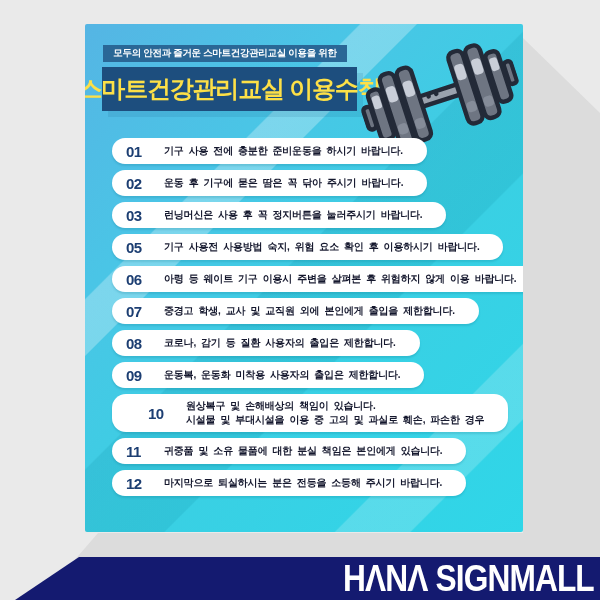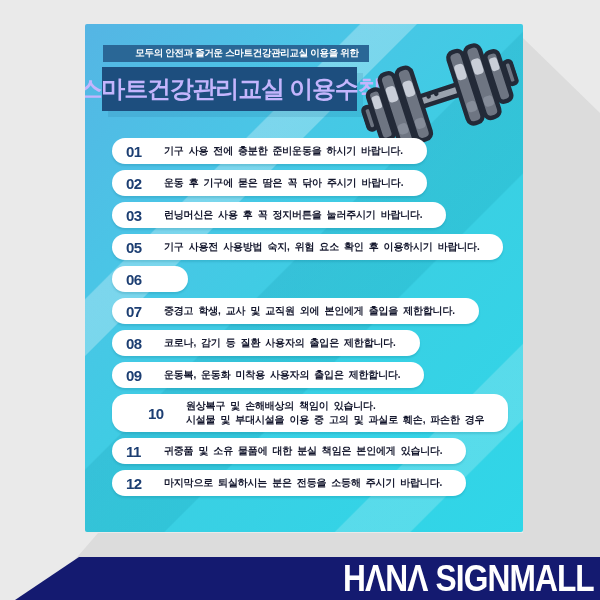--- a/index.html
+++ b/index.html
@@ -24,29 +24,29 @@
         rgba(255,255,255,.28) 29.2%,rgba(255,255,255,.28) 35%,
         rgba(255,255,255,0) 35.2%,rgba(255,255,255,0) 47%,
         rgba(0,125,150,.14) 47.2%,rgba(0,125,150,.14) 62%,
         rgba(255,255,255,0) 62.2%,rgba(255,255,255,0) 80%,
         rgba(255,255,255,.18) 80.2%,rgba(255,255,255,.18) 88%,
         rgba(255,255,255,0) 88.2%),
       linear-gradient(135deg,#55b5e4 0%,#4ac5e6 28%,#3bcfe3 55%,#2fd6e8 100%);
   }
   .tagline-bar{
     position:absolute;left:18px;top:21px;width:244px;height:17px;
-    background:#2a6796;display:flex;align-items:center;justify-content:center;padding-left:22px;
+    background:#2a6796;display:flex;align-items:center;justify-content:center;
   }
   .tagline-bar span{color:#fff;font-size:9.5px;font-weight:bold;letter-spacing:-.3px;white-space:nowrap;}
   .title-box{
     position:absolute;left:17px;top:43px;width:255px;height:44px;
     background:#1d4e7e;display:flex;align-items:center;justify-content:center;
     box-shadow:6px 6px 0 rgba(20,80,120,.12);
   }
-  .title-box span{color:#c4b5fd;font-size:24px;font-weight:bold;letter-spacing:-1.2px;white-space:nowrap;}
+  .title-box span{color:#fde047;font-size:24px;font-weight:bold;letter-spacing:-1.2px;white-space:nowrap;}
   
   .dumbbell{
     position:absolute;left:278px;top:22px;width:160px;height:120px;
     transform:rotate(-18deg);transform-origin:center;
   }
   
   .rules{
     position:absolute;left:27px;top:114px;width:400px;
     display:flex;flex-direction:column;gap:6px;
   }
@@ -152,20 +152,23 @@
 
   <div class="pill">
     <span class="rule-num">05</span>
     <span class="rule-text">
           <div>기구 사용전 사용방법 숙지, 위험 요소 확인 후 이용하시기 바랍니다.</div>
         </span>
   </div>
 
   <div class="pill">
     <span class="rule-num">06</span>
+    <span class="rule-text">
+          <div>아령 등 웨이트 기구 이용시 주변을 살펴본 후 위험하지 않게 이용 바랍니다.</div>
+        </span>
   </div>
 
   <div class="pill">
     <span class="rule-num">07</span>
     <span class="rule-text">
           <div>중경고 학생, 교사 및 교직원 외에 본인에게 출입을 제한합니다.</div>
         </span>
   </div>
 
   <div class="pill">

